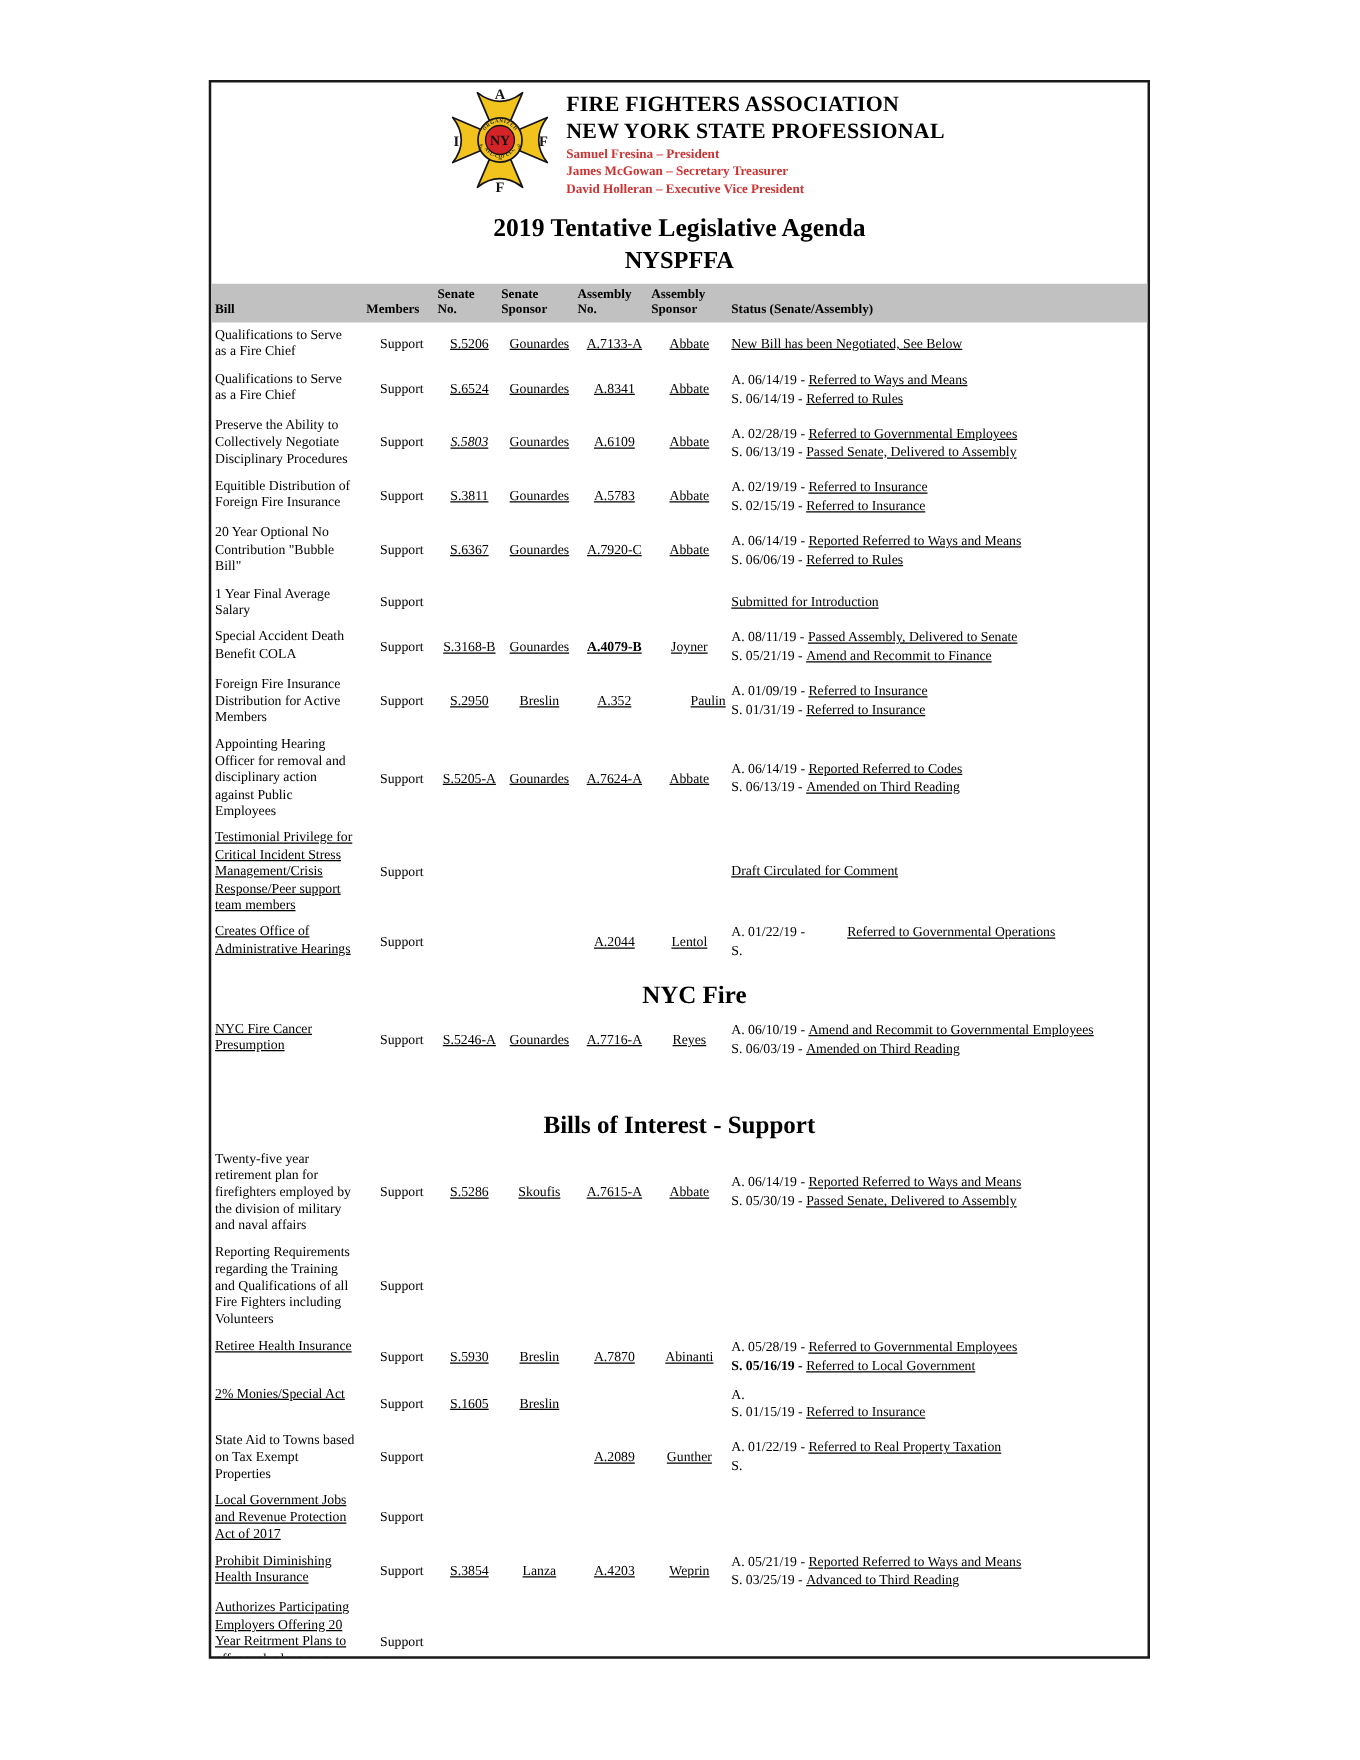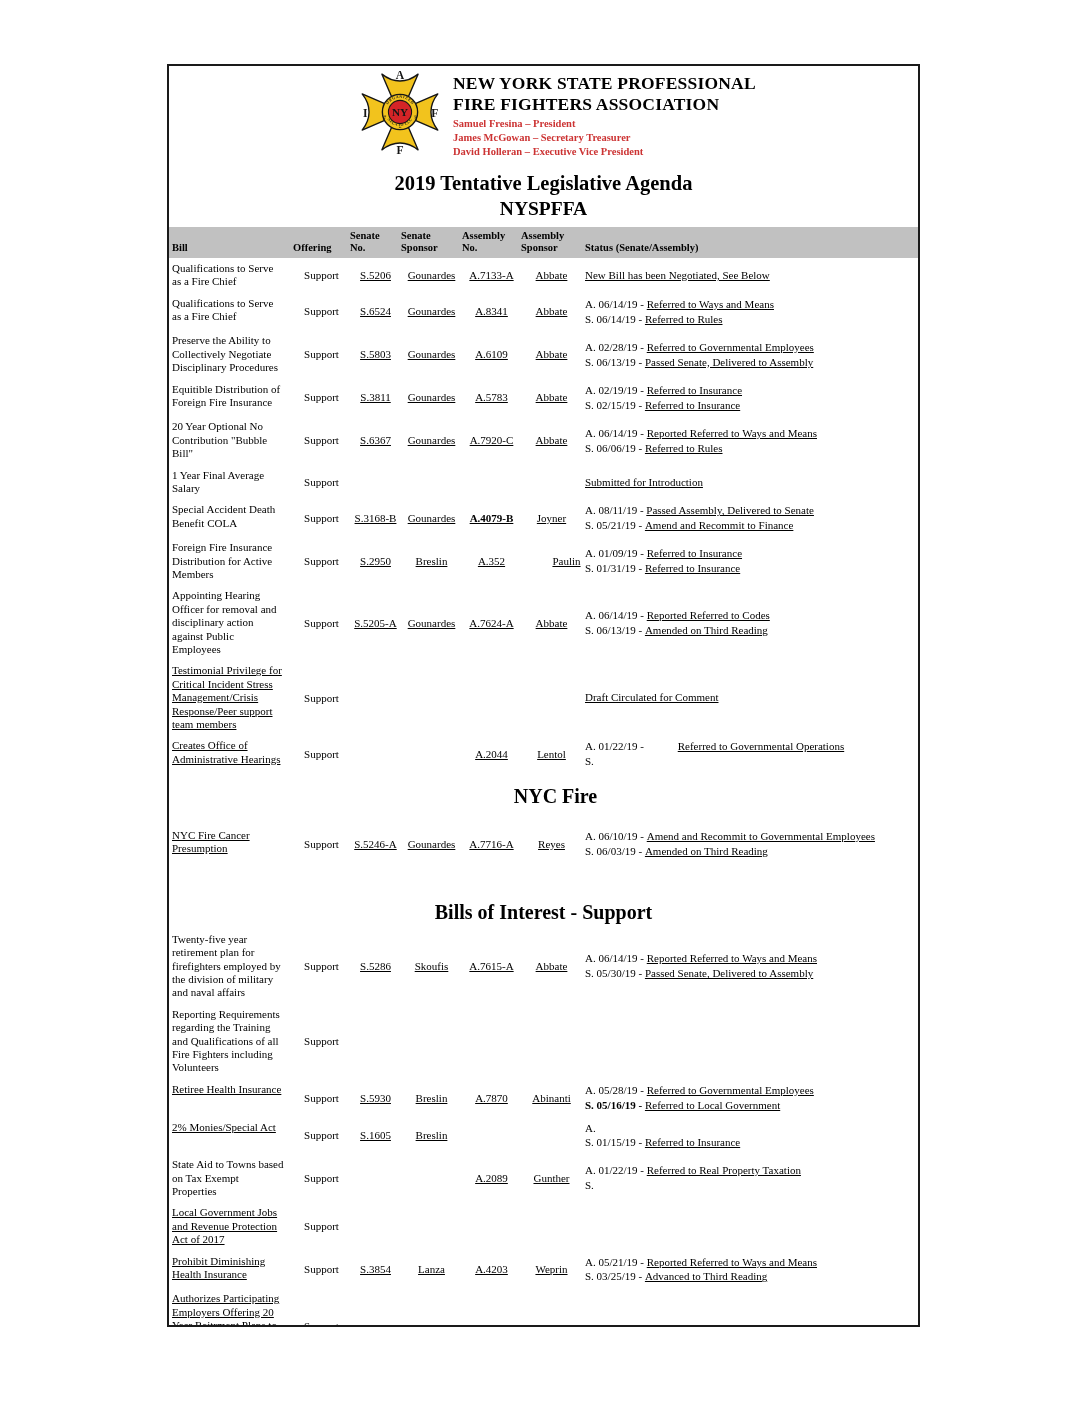--- a/index.html
+++ b/index.html
@@ -34,21 +34,21 @@
   .t-head .hc { white-space:pre-line; }
   .t-head .hc-bill, .t-head .hc-status { text-align:left; }
   .t-head .hc-bill { padding-left:3px; }
   .t-head .hc-status { padding-left:3px; }
   .t-row { padding:4px 0; font-size:11px; }
   .cell-bill { padding:0 8px 0 3px; line-height:1.22; }
   .cell-center { text-align:center; align-self:center; line-height:1.3; white-space:pre-line; }
   .cell-status { align-self:center; line-height:1.35; padding-left:3px; }
   .link { text-decoration:underline; }
   .section-heading { text-align:center; font-weight:bold; font-size:20px; }
-  .sec-1 { margin:12px 0 17px;padding-left:24px; }   
+  .sec-1 { margin:12px 0 5px;padding-left:24px; }   
   .sec-2 { margin:38px 0 5px; }   
 </style>
 </head>
 <body>
 
 <div class="page-box">
 
   <div class="hdr">
     <svg class="logo" viewBox="0 0 100 100" aria-hidden="true">
       <defs>
@@ -74,36 +74,36 @@
       <text x="50" y="68.5" text-anchor="middle" font-family="'Liberation Serif',serif" font-size="3.2" font-weight="bold" fill="#151515">29</text>
       <text x="67" y="57" text-anchor="middle" font-family="'Liberation Serif',serif" font-size="3.2" font-weight="bold" fill="#151515" transform="rotate(70 67 57)">1918</text>
       <g font-family="'Liberation Serif',serif" font-size="13.5" font-weight="bold" fill="#151515" text-anchor="middle">
         <text x="50" y="11.5">A</text>
         <text x="9.5" y="55.5">I</text>
         <text x="90.5" y="55.5">F</text>
         <text x="50" y="98.5">F</text>
       </g>
     </svg>
     <div class="hdr-text">
+      <div class="org-line">FIRE FIGHTERS ASSOCIATION</div>
       <div class="org-line">NEW YORK STATE PROFESSIONAL</div>
-      <div class="org-line">FIRE FIGHTERS ASSOCIATION</div>
       <div class="officers">
         <div class="officer-line">Samuel Fresina – President</div>
         <div class="officer-line">James McGowan – Secretary Treasurer</div>
         <div class="officer-line">David Holleran – Executive Vice President</div>
       </div>
     </div>
   </div>
 
   <div class="agenda-title">2019 Tentative Legislative Agenda</div>
   <div class="agenda-subtitle">NYSPFFA</div>
 
   <div class="t-head">
       <div class="hc hc-bill">Bill</div>
-      <div class="hc">Offering</div>
+      <div class="hc">Members</div>
       <div class="hc">Senate
 No.</div>
       <div class="hc">Senate
 Sponsor</div>
       <div class="hc">Assembly
 No.</div>
       <div class="hc">Assembly
 Sponsor</div>
       <div class="hc hc-status">Status (Senate/Assembly)</div>
     </div>
@@ -133,21 +133,21 @@
         <div class="cell-status">
           <div class="status-line"><div style="display: inline;">A. 06/14/19 - </div><div class="link" style="display: inline;">Referred to Ways and Means</div></div>
           <div class="status-line"><div style="display: inline;">S. 06/14/19 - </div><div class="link" style="display: inline;">Referred to Rules</div></div>
         </div>
       </div>
       <div class="t-row">
         <div class="cell-bill">
           <div>Preserve the Ability to Collectively Negotiate Disciplinary Procedures</div>
         </div>
         <div class="cell-center"><div style="display: inline;">Support</div></div>
-        <div class="cell-center"><div class="link" style="display: inline;">S.5803</div></div>
+        <div class="cell-center"><div class="link" style="display: inline; font-style: italic;">S.5803</div></div>
         <div class="cell-center"><div class="link" style="display: inline;">Gounardes</div></div>
         <div class="cell-center"><div class="link" style="display: inline;">A.6109</div></div>
         <div class="cell-center"><div class="link" style="display: inline;">Abbate</div></div>
         <div class="cell-status">
           <div class="status-line"><div style="display: inline;">A. 02/28/19 - </div><div class="link" style="display: inline;">Referred to Governmental Employees</div></div>
           <div class="status-line"><div style="display: inline;">S. 06/13/19 - </div><div class="link" style="display: inline;">Passed Senate, Delivered to Assembly</div></div>
         </div>
       </div>
       <div class="t-row">
         <div class="cell-bill">

